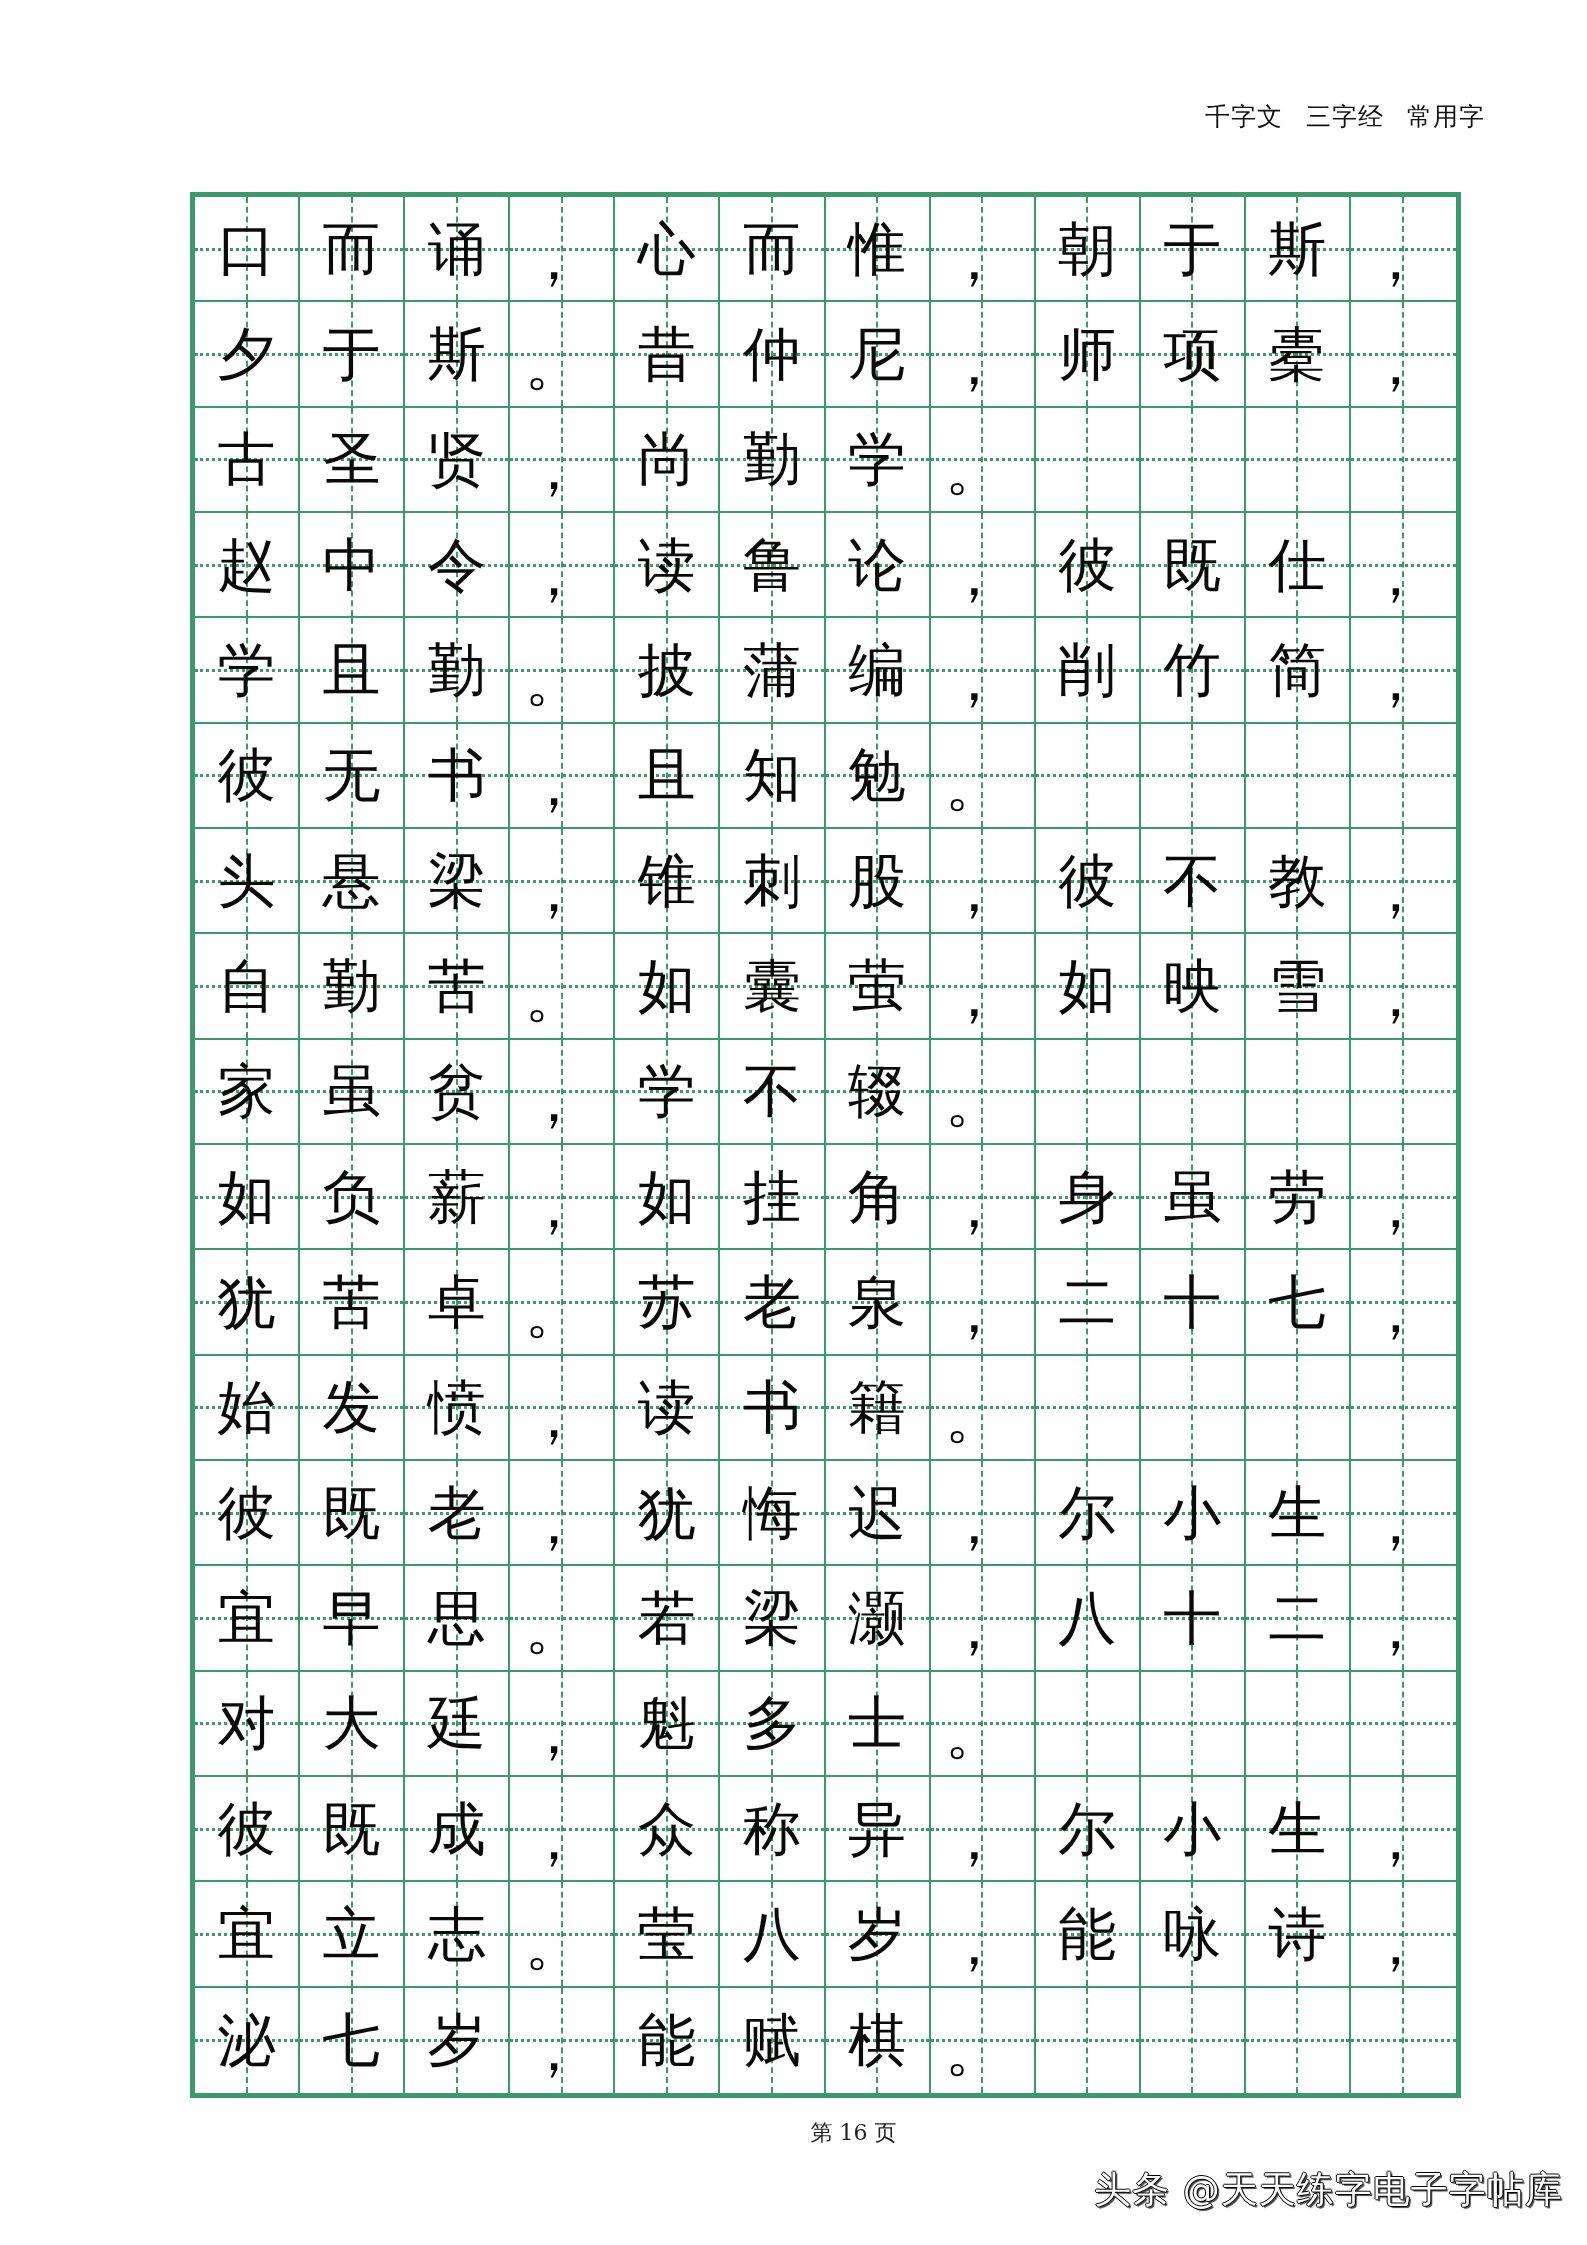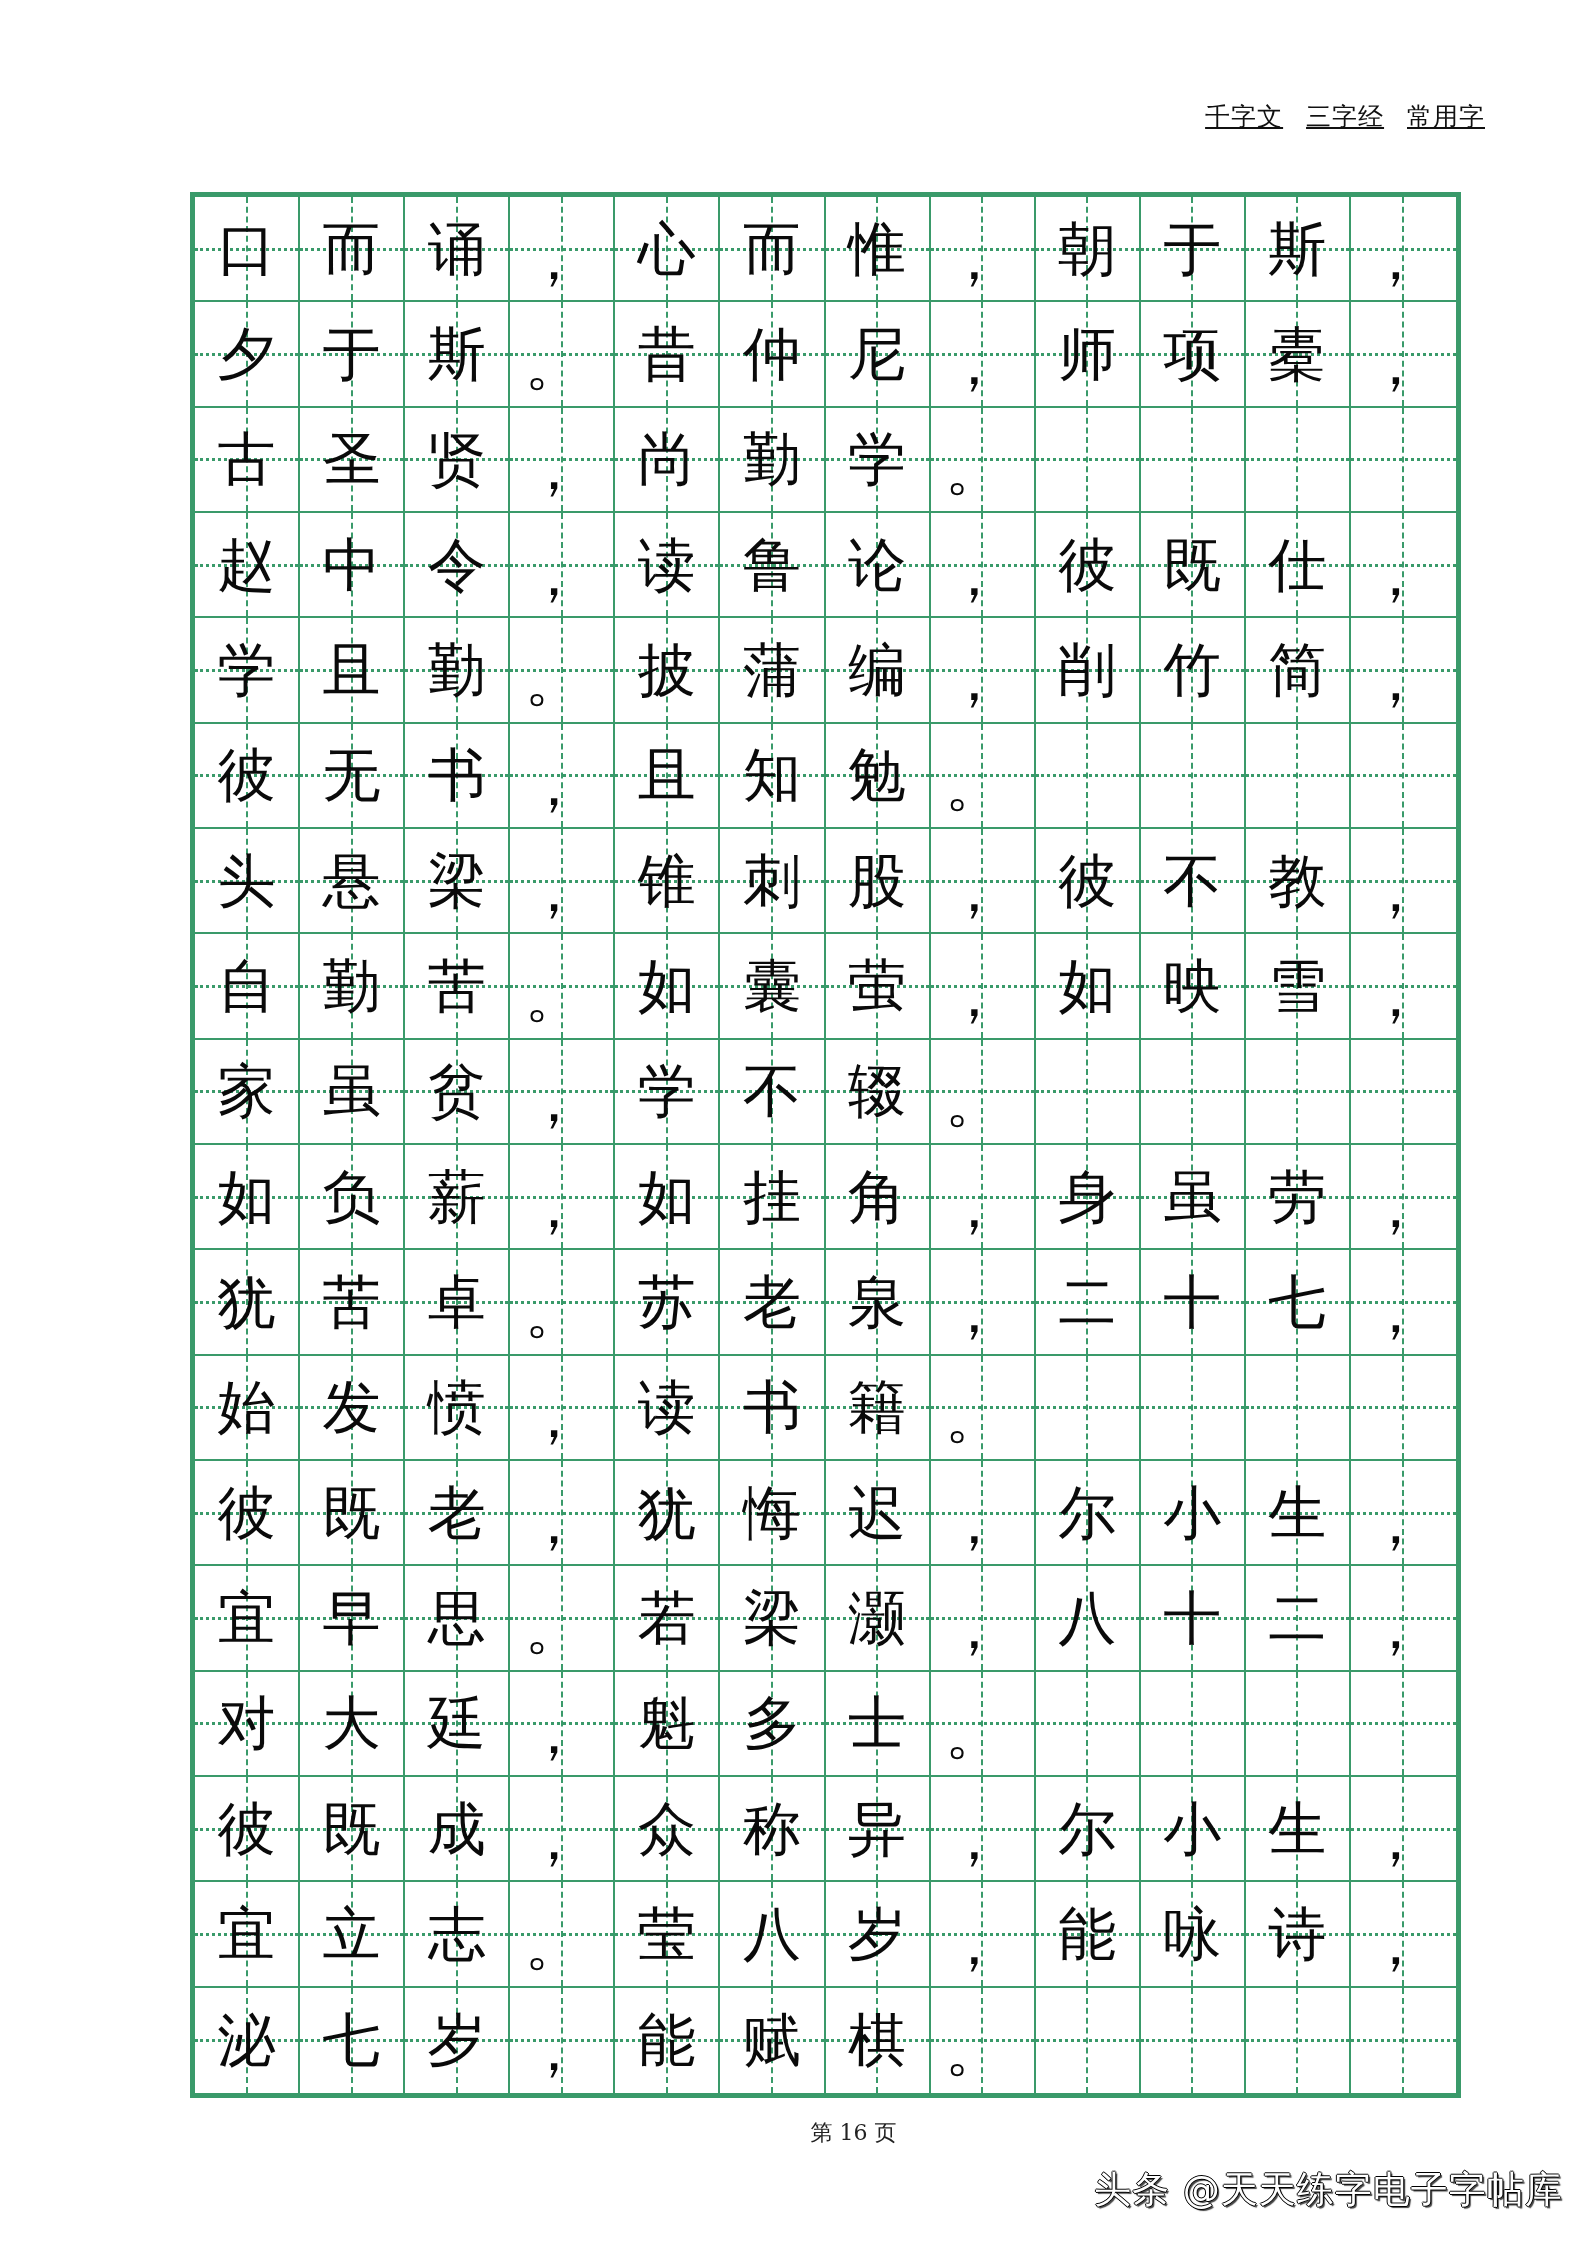--- a/index.html
+++ b/index.html
@@ -1,21 +1,21 @@
 <!DOCTYPE html>
 <html><head>
 <meta charset="utf-8">
 <style>
   html, body { margin:0; padding:0; background:#ffffff; }
   body { width:1587px; height:2245px; position:relative; overflow:hidden; font-family:"DejaVu Serif", serif; }
   .header {
     position:absolute; right:102px; top:100px;
     font-family:"DejaVu Sans", sans-serif; font-size:25px; color:#111; letter-spacing:1px;
   }
-  .header span { margin-left:14px;text-decoration:underline; }
+  .header span { margin-left:14px; }
   .grid {
     position:absolute; left:190px; top:192px; width:1271px; height:1906px;
     border:5px solid #3a9a6a; box-sizing:border-box;
     display:grid; grid-template-columns:repeat(12, 1fr); grid-template-rows:repeat(18, 1fr);
   }
   .cell {
     position:relative; box-sizing:border-box;
     border-right:2px solid #3a9a6a; border-bottom:2px solid #3a9a6a;
     display:flex; align-items:center; justify-content:center;
   }

